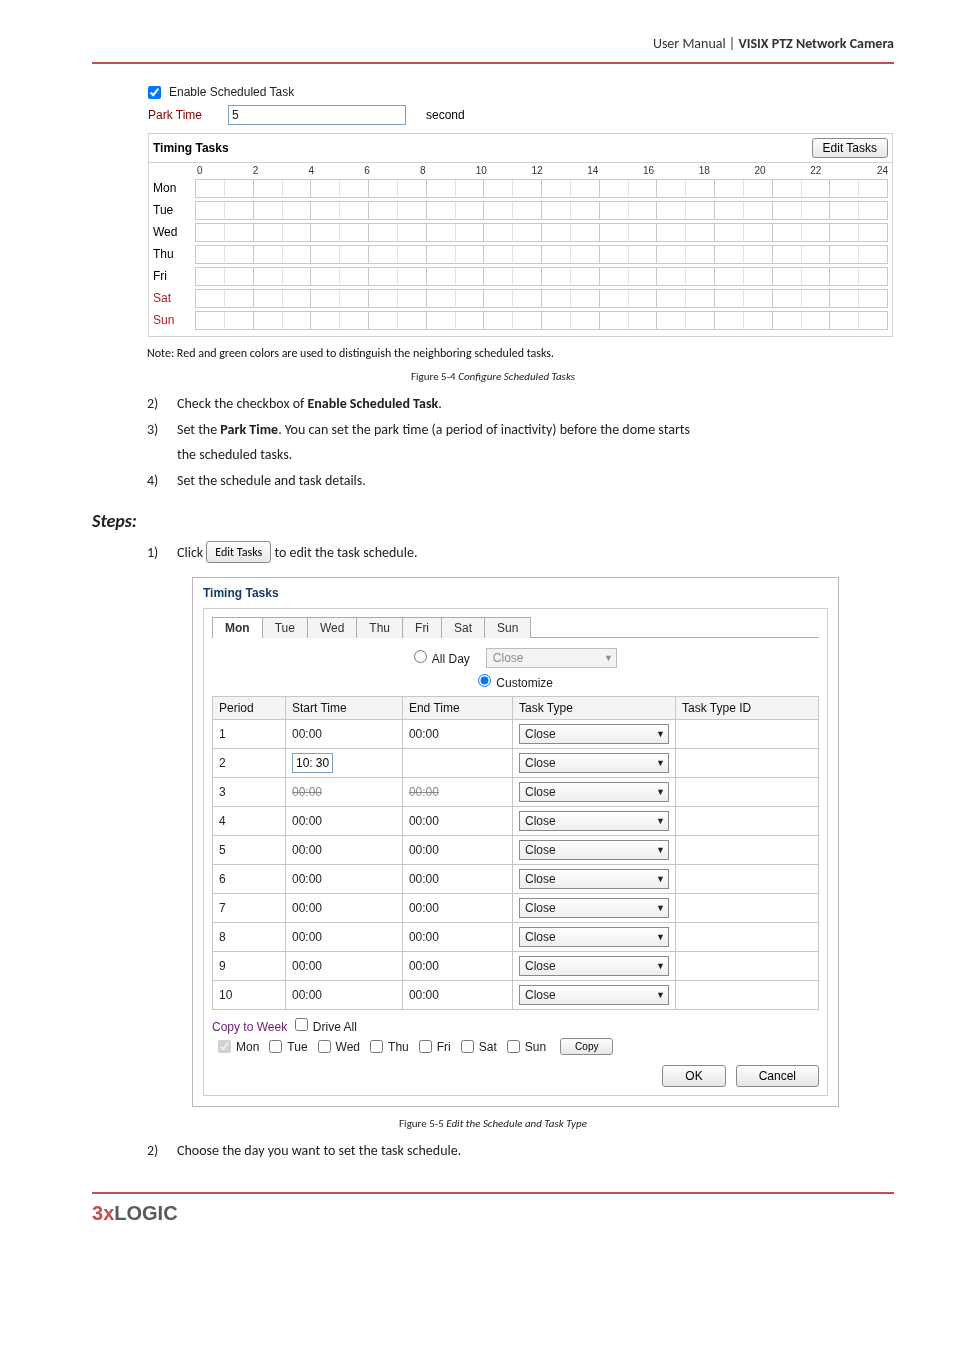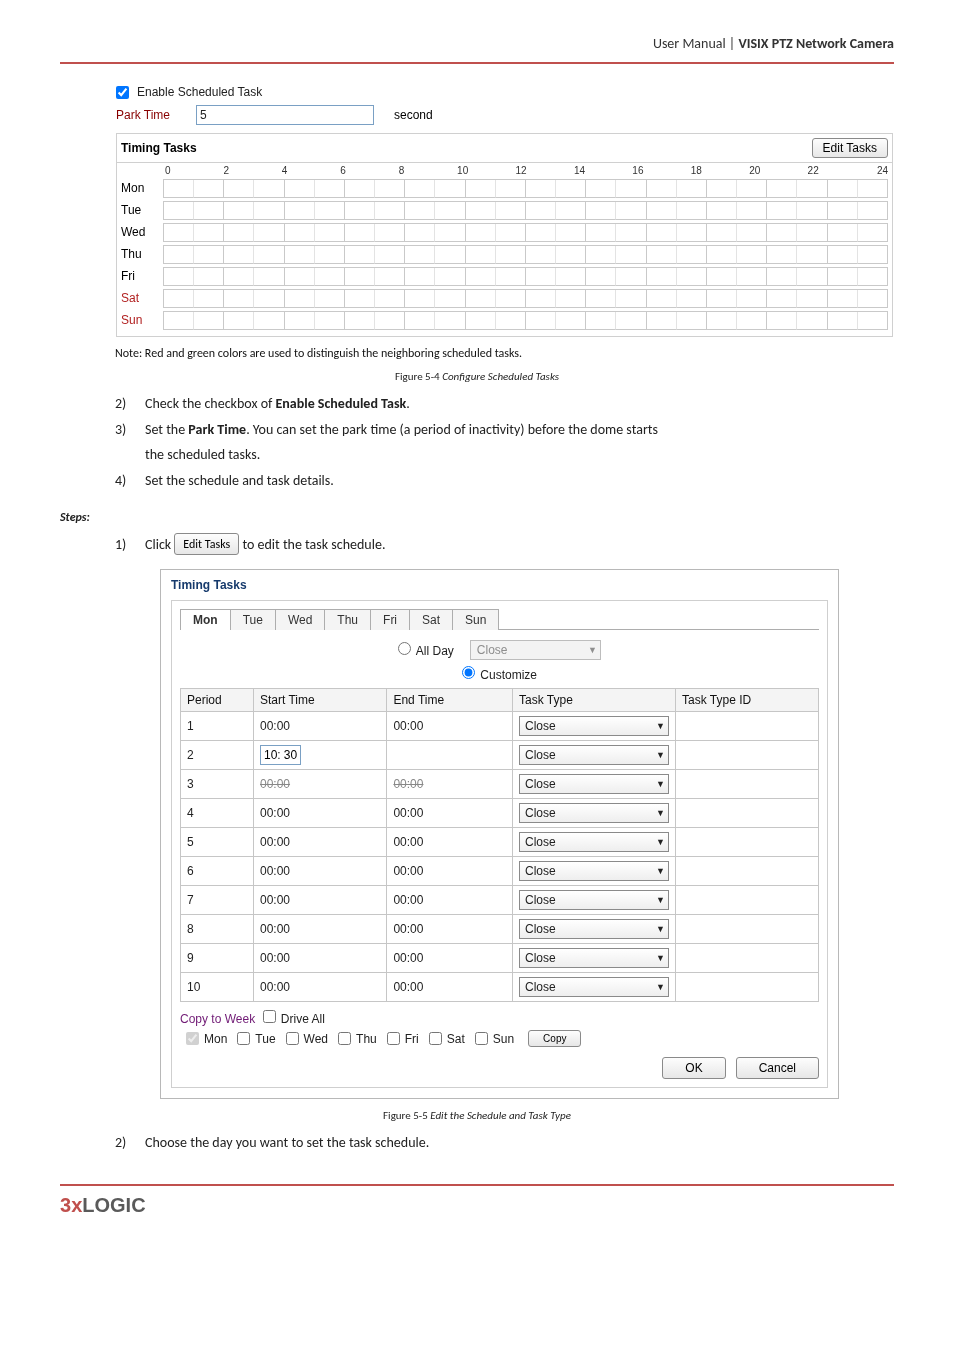--- a/index.html
+++ b/index.html
@@ -7,21 +7,21 @@
     padding: 0;
     background: #fff;
     font-family: Calibri, "Segoe UI", Arial, sans-serif;
     color: #222;
   }
   .page {
     width: 954px;
     min-height: 1351px;
     margin: 0 auto;
     position: relative;
-    padding: 35px 60px 30px 60px;
+    padding: 35px 60px 30px 92px;
     box-sizing: border-box;
   }
   .header-right {
     text-align: right;
     font-size: 14px;
     color: #333;
     margin-bottom: 10px;
   }
   .header-right .brand { font-weight: bold; }
   .hr-red {
@@ -143,21 +143,21 @@
     font-size: 14px;
     line-height: 1.55;
   }
   .body-list .li { display: flex; gap: 12px; margin-bottom: 4px; }
   .body-list .num { min-width: 18px; }
   .bold { font-weight: bold; }
   .steps-hd {
     margin: 18px 0 10px 0;
     font-style: italic;
     font-weight: bold;
-    font-size: 12px;
+    font-size: 18px;
   }
 
   .inline-btn {
     display: inline-block;
     border: 1px solid #8a8a8a;
     background: linear-gradient(#fdfdfd, #e7e7e7);
     font-size: 12px;
     padding: 1px 8px;
     border-radius: 3px;
     color: #000;

